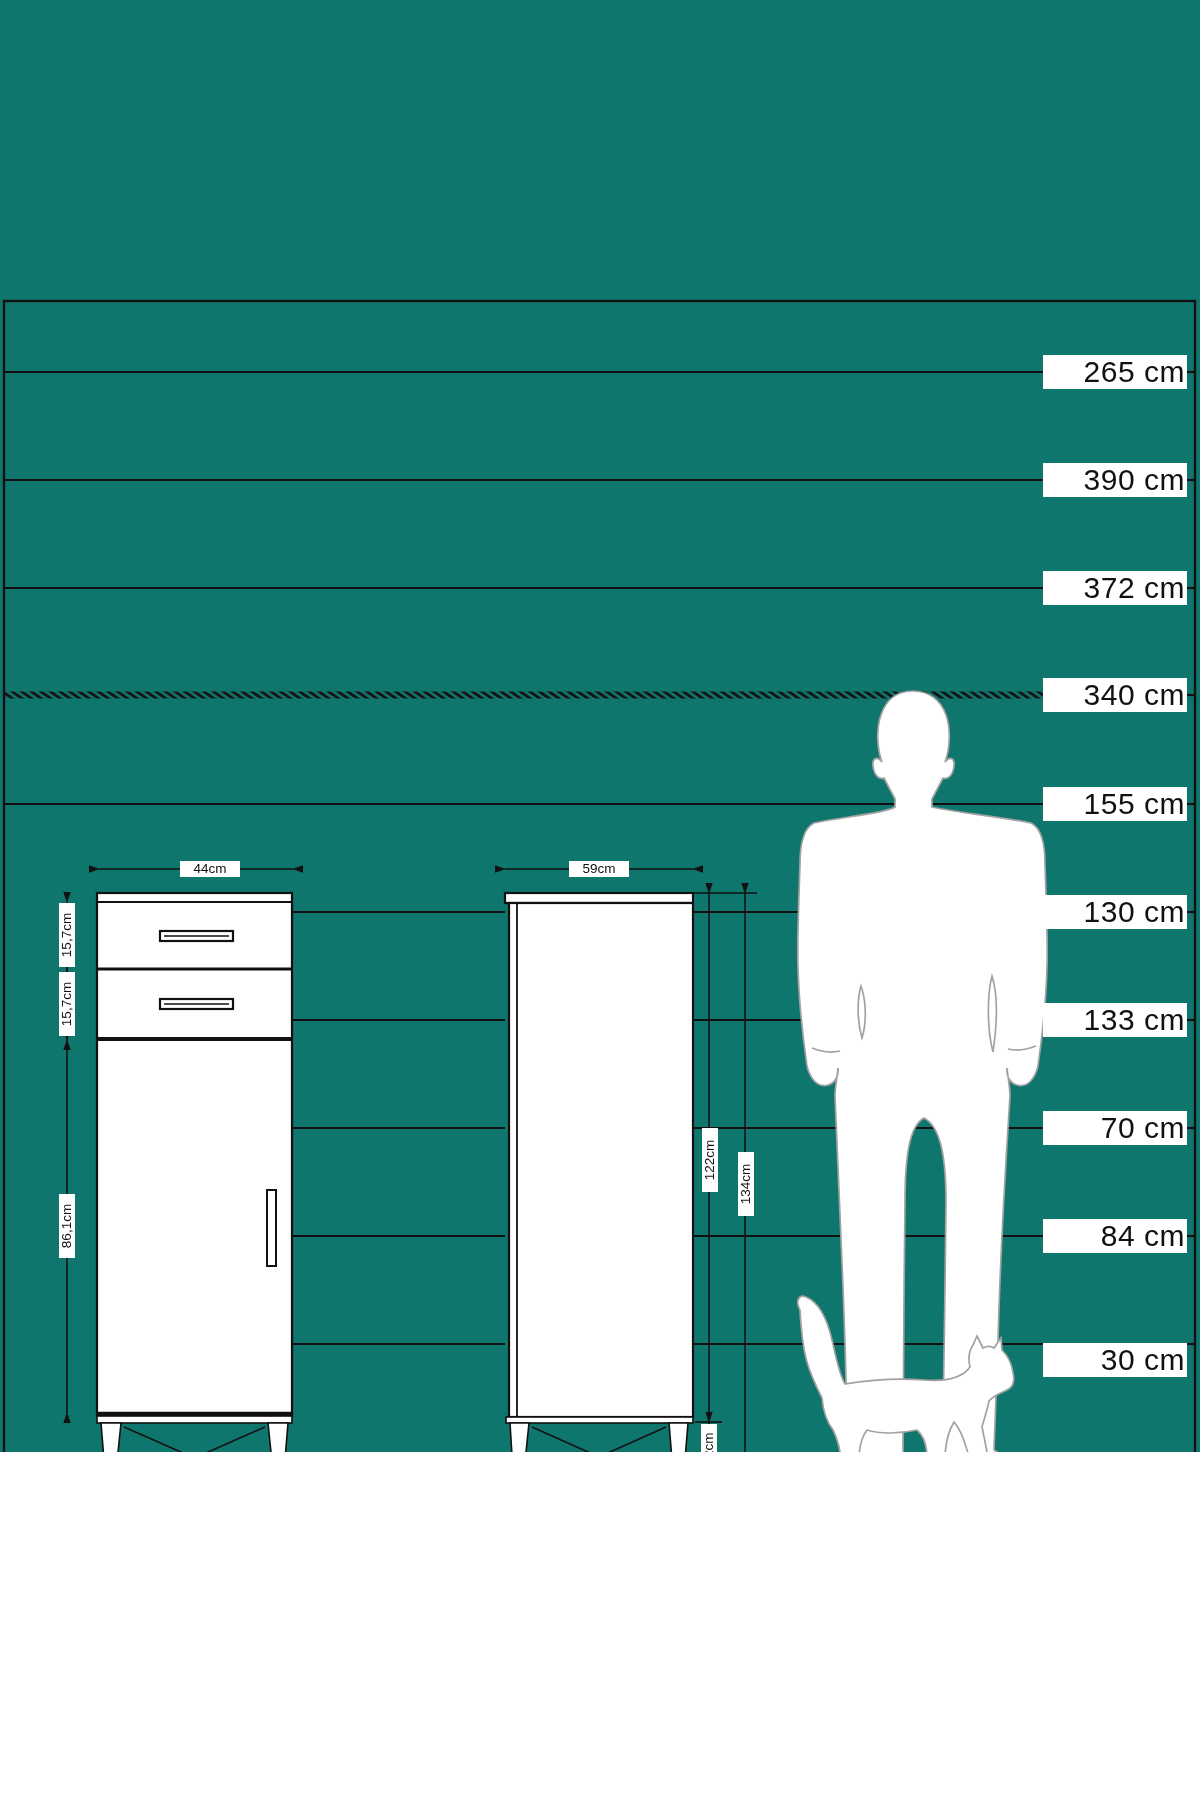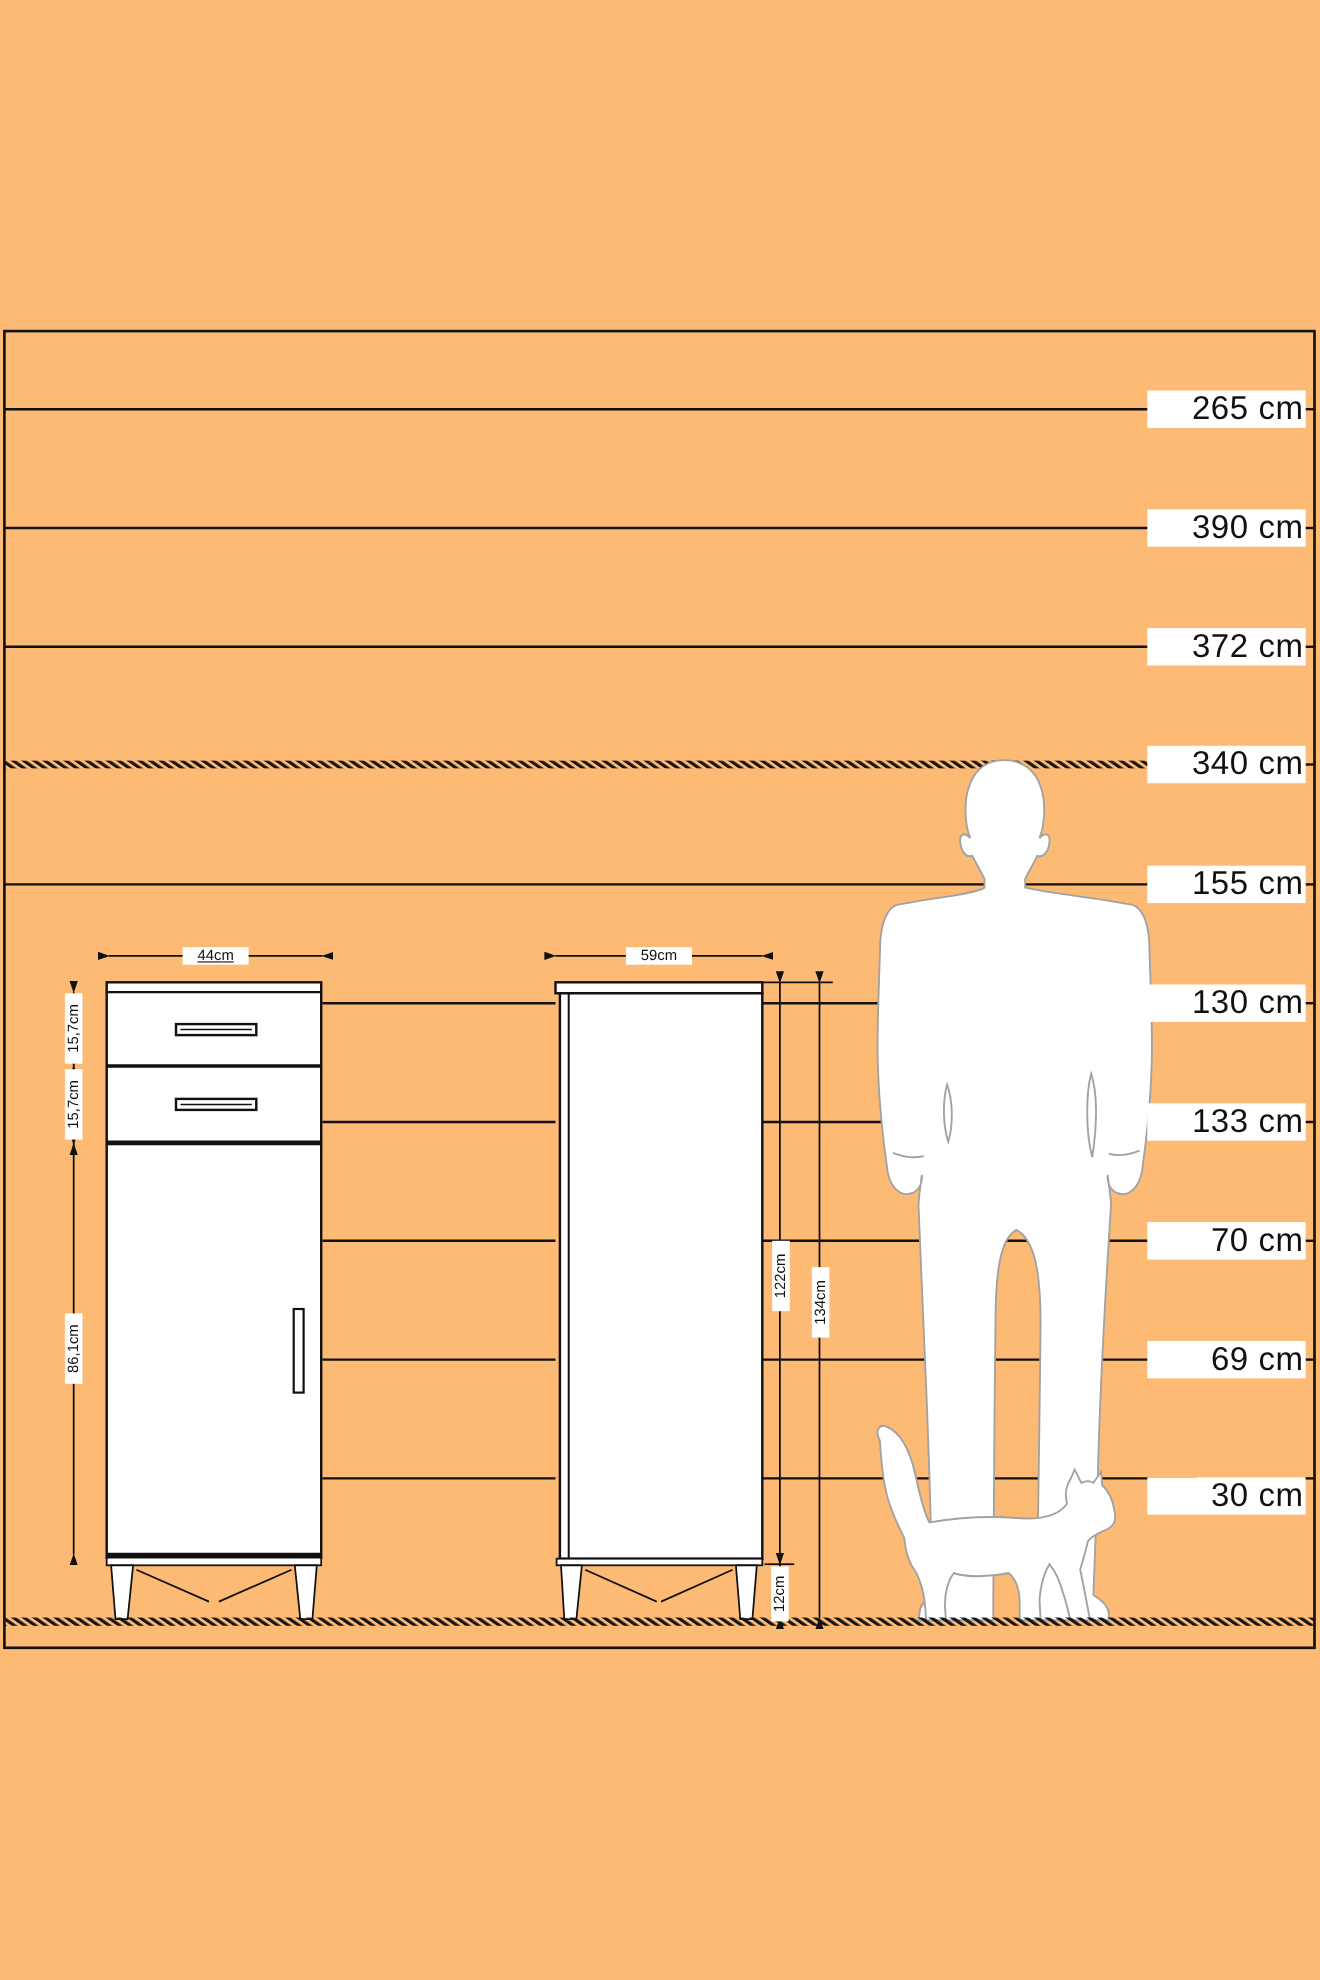--- a/index.html
+++ b/index.html
@@ -1,21 +1,21 @@
 <!DOCTYPE html>
 <html style="--line: #111111; --sil: #a2a2a2;"><head>
 <meta charset="utf-8">
 <style>
   :root{
     --line:#111111;
     --sil:#a2a2a2;
   }
   html,body{margin:0;padding:0;background:#ffffff;}
   .canvas{
-    position:relative;width:1200px;height:1800px;background:#fdba74;overflow:hidden;
+    position:relative;width:1200px;height:1452px;background:#0f766e;overflow:hidden;
     font-family:"Liberation Sans", sans-serif;color:#111;
   }
   svg{position:absolute;left:0;top:0;}
   .scale-label{
     position:absolute;right:13px;width:140px;text-align:right;
     font-size:30px;line-height:34px;color:#111;letter-spacing:0.5px;
     background:#ffffff;padding:0 2px;
   }
   .dim-label{
     position:absolute;font-size:13.5px;line-height:16px;text-align:center;
@@ -209,25 +209,25 @@
 
   <div id="scale-labels">
       <div class="scale-label" style="top: 355px;">265 cm</div>
       <div class="scale-label" style="top: 463px;">390 cm</div>
       <div class="scale-label" style="top: 571px;">372 cm</div>
       <div class="scale-label" style="top: 678px;">340 cm</div>
       <div class="scale-label" style="top: 787px;">155 cm</div>
       <div class="scale-label" style="top: 895px;">130 cm</div>
       <div class="scale-label" style="top: 1003px;">133 cm</div>
       <div class="scale-label" style="top: 1111px;">70 cm</div>
-      <div class="scale-label" style="top: 1219px;">69 cm</div>
+      <div class="scale-label" style="top: 1219px;">84 cm</div>
       <div class="scale-label" style="top: 1327px; margin-top: 16px;">30 cm</div>
     </div>
 
-  <div class="dim-label" style="left:166px;top:861px;width:60px;text-decoration:underline;">44cm</div>
+  <div class="dim-label" style="left:180px;top:861px;width:60px;">44cm</div>
   <div class="dim-label" style="left:569px;top:861px;width:60px;">59cm</div>
   <div class="dim-label v" style="left:35px;top:927px;width:64px;">15,7cm</div>
   <div class="dim-label v" style="left:35px;top:996px;width:64px;">15,7cm</div>
   <div class="dim-label v" style="left:35px;top:1218px;width:64px;">86,1cm</div>
   <div class="dim-label v" style="left:678px;top:1152px;width:64px;">122cm</div>
   <div class="dim-label v" style="left:714px;top:1176px;width:64px;">134cm</div>
   <div class="dim-label v" style="left:684px;top:1441px;width:50px;">12cm</div>
 </div>
 
 </body></html>

